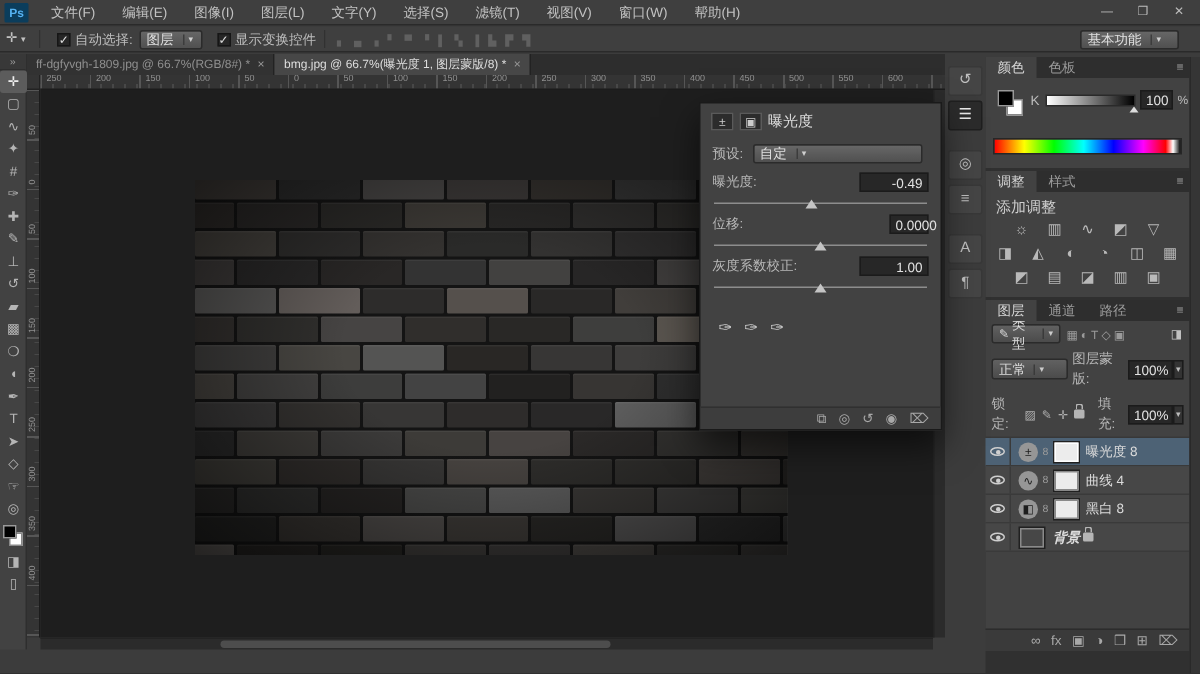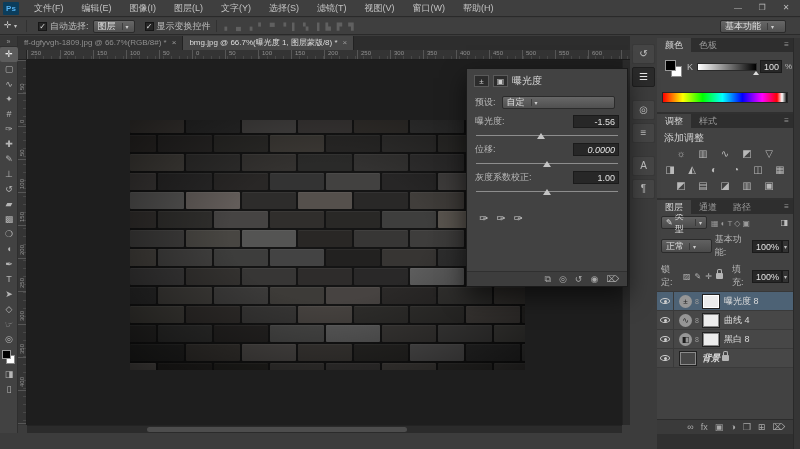--- a/index.html
+++ b/index.html
@@ -385,30 +385,30 @@
       <span>预设:</span>
       <div class="dd flex1" style="margin-left:6px">
           <span>自定</span>
           <span class="arr">▾</span>
         </div>
     </div>
     <div id="props-fields">
         <div class="props-row">
           <span>曝光度:</span>
           <span class="flex1"></span>
-          <span class="vb" style="width: 46px; display: inline-block;">-1.56</span>
+          <span class="vb" style="width: 46px; display: inline-block;">-0.49</span>
         </div>
         <div class="slider">
           <div class="track"></div>
           <div class="thumb" style="left: 46%;"></div>
         </div>
         <div class="props-row">
           <span>位移:</span>
           <span class="flex1"></span>
-          <span class="vb" style="width: 46px; display: inline-block; font-style: italic;">0.0000</span>
+          <span class="vb" style="width: 26px; display: inline-block;">0.0000</span>
         </div>
         <div class="slider">
           <div class="track"></div>
           <div class="thumb" style="left: 50%;"></div>
         </div>
         <div class="props-row">
           <span>灰度系数校正:</span>
           <span class="flex1"></span>
           <span class="vb" style="width: 46px; display: inline-block;">1.00</span>
         </div>
@@ -509,21 +509,21 @@
           <span class="arr">▾</span>
         </div>
         <span id="filter-icons"><span class="filter-ic">▦</span><span class="filter-ic">◐</span><span class="filter-ic">T</span><span class="filter-ic">◇</span><span class="filter-ic">▣</span></span>
         <span class="filter-ic" style="margin-left:auto;color:#c0c0c0">◨</span>
       </div>
       <div class="lp-row">
         <div class="lp-dd" style="width:56px">
             <span>正常</span>
             <span class="arr">▾</span>
           </div>
-        <span>基本功能:</span>
+        <span>图层蒙版:</span>
         <span class="small-vb">
             <span class="vb" style="width:30px">100%</span>
             <span class="arr">▾</span>
           </span>
       </div>
       <div class="lp-row">
         <span>锁定:</span>
         <span id="lock-icons" style="display:flex;align-items:center">
             <span class="lock-ic">▨</span>
             <span class="lock-ic">✎</span>

